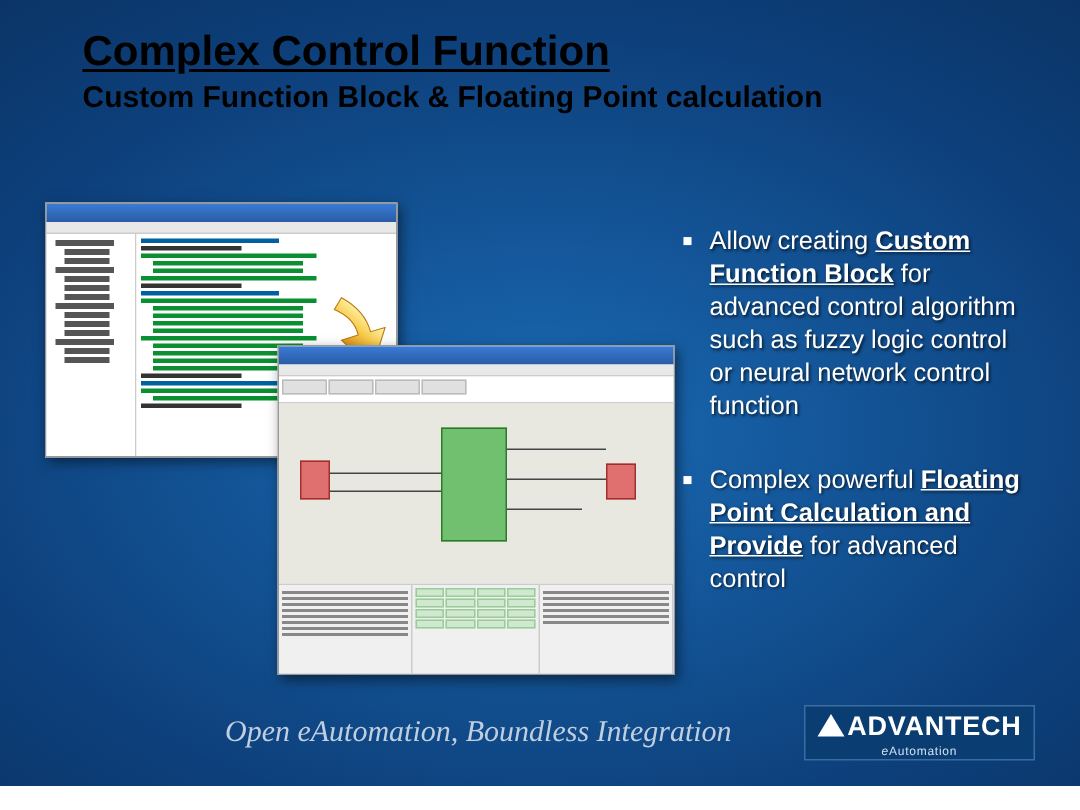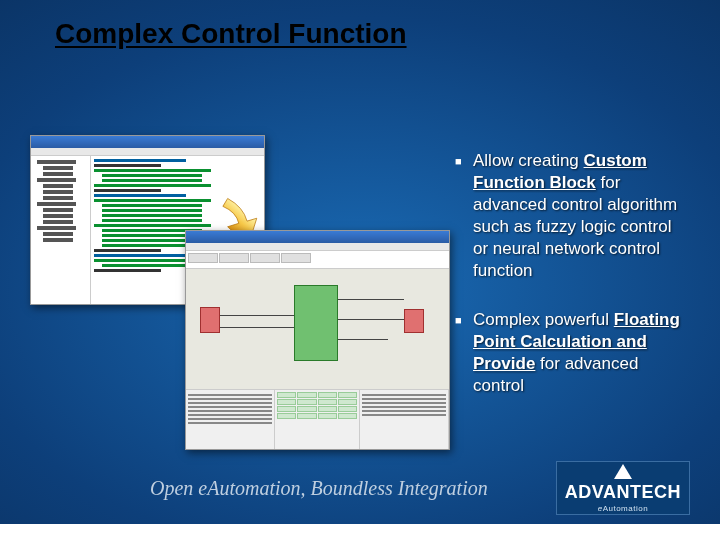--- a/index.html
+++ b/index.html
@@ -66,37 +66,38 @@
   .bullet { display: flex; margin-bottom: 26px; }
   .bmark { flex: 0 0 18px; font-size: 11px; padding-top: 4px; color: #fff; }
   .btext { flex: 1; text-shadow: 1px 1px 2px rgba(0,0,0,0.7); }
   .btext .u { font-weight: bold; text-decoration: underline; }
   .footer {
     position: absolute; bottom: 18px; left: 0; right: 0; height: 36px;
     display: flex; align-items: center; justify-content: space-between;
     padding: 0 30px 0 150px;
   }
   .tagline { font-style: italic; color: #bfcfe0; font-size: 20px; font-family: Georgia, serif; }
-  .logo { display: flex; align-items: center; gap: 2px; flex-direction: column; }
+  .logo { display: flex; align-items: center; gap: 2px; }
   .logo-mark {
     width: 0; height: 0; border-left: 9px solid transparent; border-right: 9px solid transparent;
     border-bottom: 15px solid #fff; transform: translateY(-1px);
   }
   .logo-text { color: #fff; font-weight: bold; font-size: 18px; letter-spacing: 0.5px; }
   .logo-box { background: #0a3d72; border: 1px solid #3a6da2; padding: 3px 8px 1px 8px; }
   .sublogo { font-size: 8px; color: #cfe0f0; text-align: center; margin-top: 1px; letter-spacing: 0.5px; }
   .sublogo .e { font-style: italic; }
 </style>
 </head>
 <body>
 
 <div class="slide">
 
   <div class="title-area">
     <div class="title">Complex Control Function</div>
+    <div class="subtitle">Custom Function Block &amp; Floating Point calculation</div>
   </div>
 
   <div class="screenshots">
 
     <div class="win win1">
       <div class="tbar"></div>
       <div class="mbar"></div>
       <div class="win1-body">
         <div class="win1-tree">
           <div class="tl"></div>

